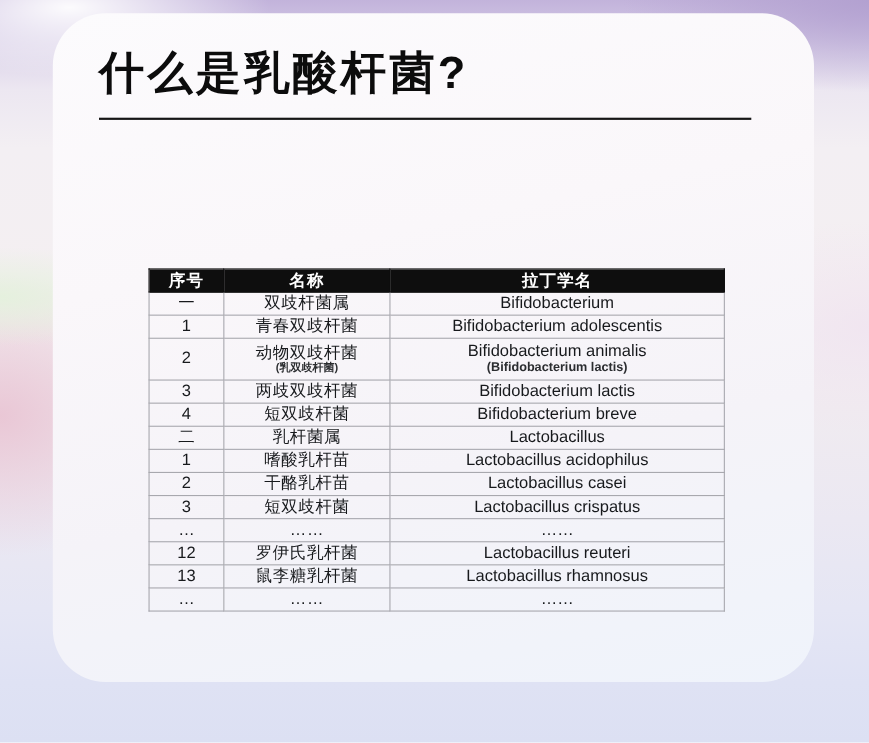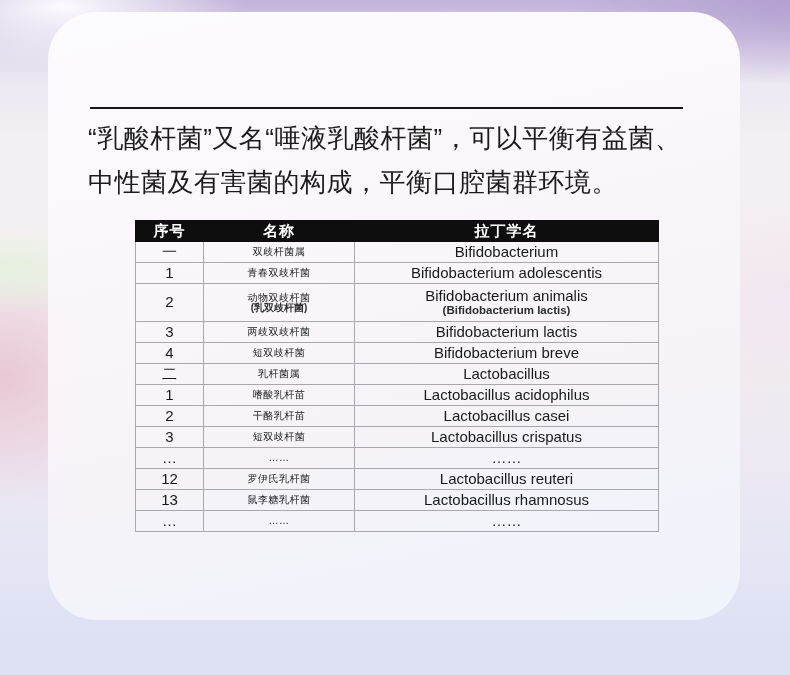--- a/index.html
+++ b/index.html
@@ -29,55 +29,55 @@
   }
   .title-underline {
     position:absolute; left:42px; top:95px; width:593px; height:2px;
     background:#161616;
   }
   .intro {
     position:absolute; left:40px; top:104px; margin:0; width:620px;
     font-size:26px; line-height:44px; color:#1b1b1b; letter-spacing:0.5px;
   }
   table.bacteria {
-    position:absolute; left:87px; top:208px; width:523px;
+    position:absolute; left:87px; top:232px; width:523px;
     border-collapse:collapse; table-layout:fixed;
   }
   table.bacteria col.c-no    { width:68px;  }
   table.bacteria col.c-name  { width:151px; }
   table.bacteria col.c-latin { width:304px; }
   table.bacteria thead th {
     background:#0e0e0e; color:#ffffff;
     font-size:15px; font-weight:700; letter-spacing:1px;
     height:20px; padding:0; border:1px solid #0e0e0e; text-align:center;
   }
   table.bacteria tbody td {
     border:1px solid #a8a8ae; background:transparent;
     text-align:center; vertical-align:middle;
     color:#17191c; padding:0; line-height:1.12;
   }
   table.bacteria tbody tr { height:21px; }
   table.bacteria tbody tr.double { height:38px; }
   td.cell-no   .cell-main { font-size:15px; }
-  td.cell-name .cell-main { font-size:10px; letter-spacing:0.5px; }
+  td.cell-name .cell-main { font-size:15px; letter-spacing:0.5px; }
   td.cell-latin .cell-main { font-size:15px; }
   .cell-sub { color:#2b2d30; margin-top:-1px;font-weight:bold; }
   td.cell-name  .cell-sub { font-size:10px; letter-spacing:0; }
   td.cell-latin .cell-sub { font-size:11.5px; }
 </style>
 </head>
 <body>
 
 <div class="stage">
   <div class="card">
 
+    <h1 class="page-title">什么是乳酸杆菌?</h1>
 
     <div class="title-underline"></div>
 
-    <p class="intro"><span>“乳酸杆菌”又名“唾液乳酸杆菌”，可以平衡有益菌、</span><br><span>中性菌及有害菌的构成，平衡口腔菌群环境。</span></p>
 
     <table class="bacteria">
       <colgroup>
         <col class="c-no">
         <col class="c-name">
         <col class="c-latin">
       </colgroup>
       <thead>
         <tr>
           <th>序号</th>

